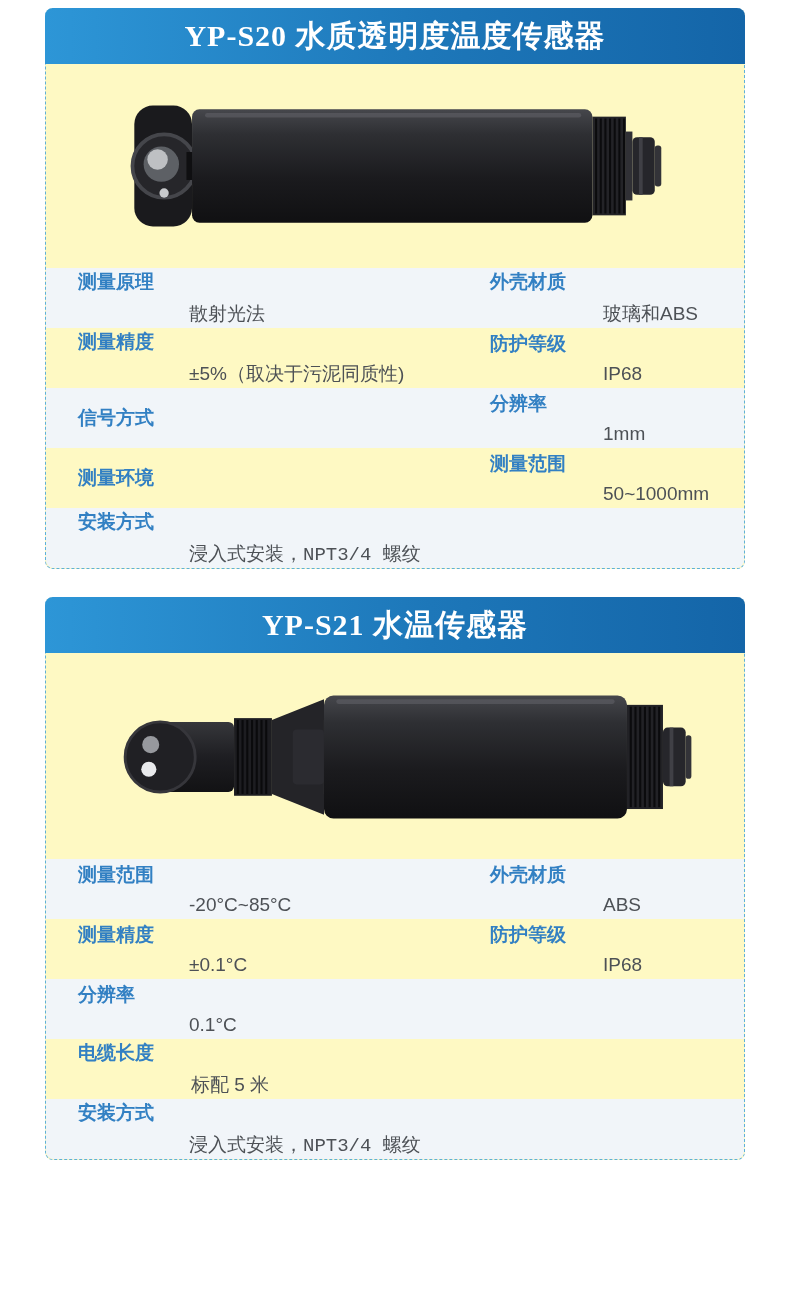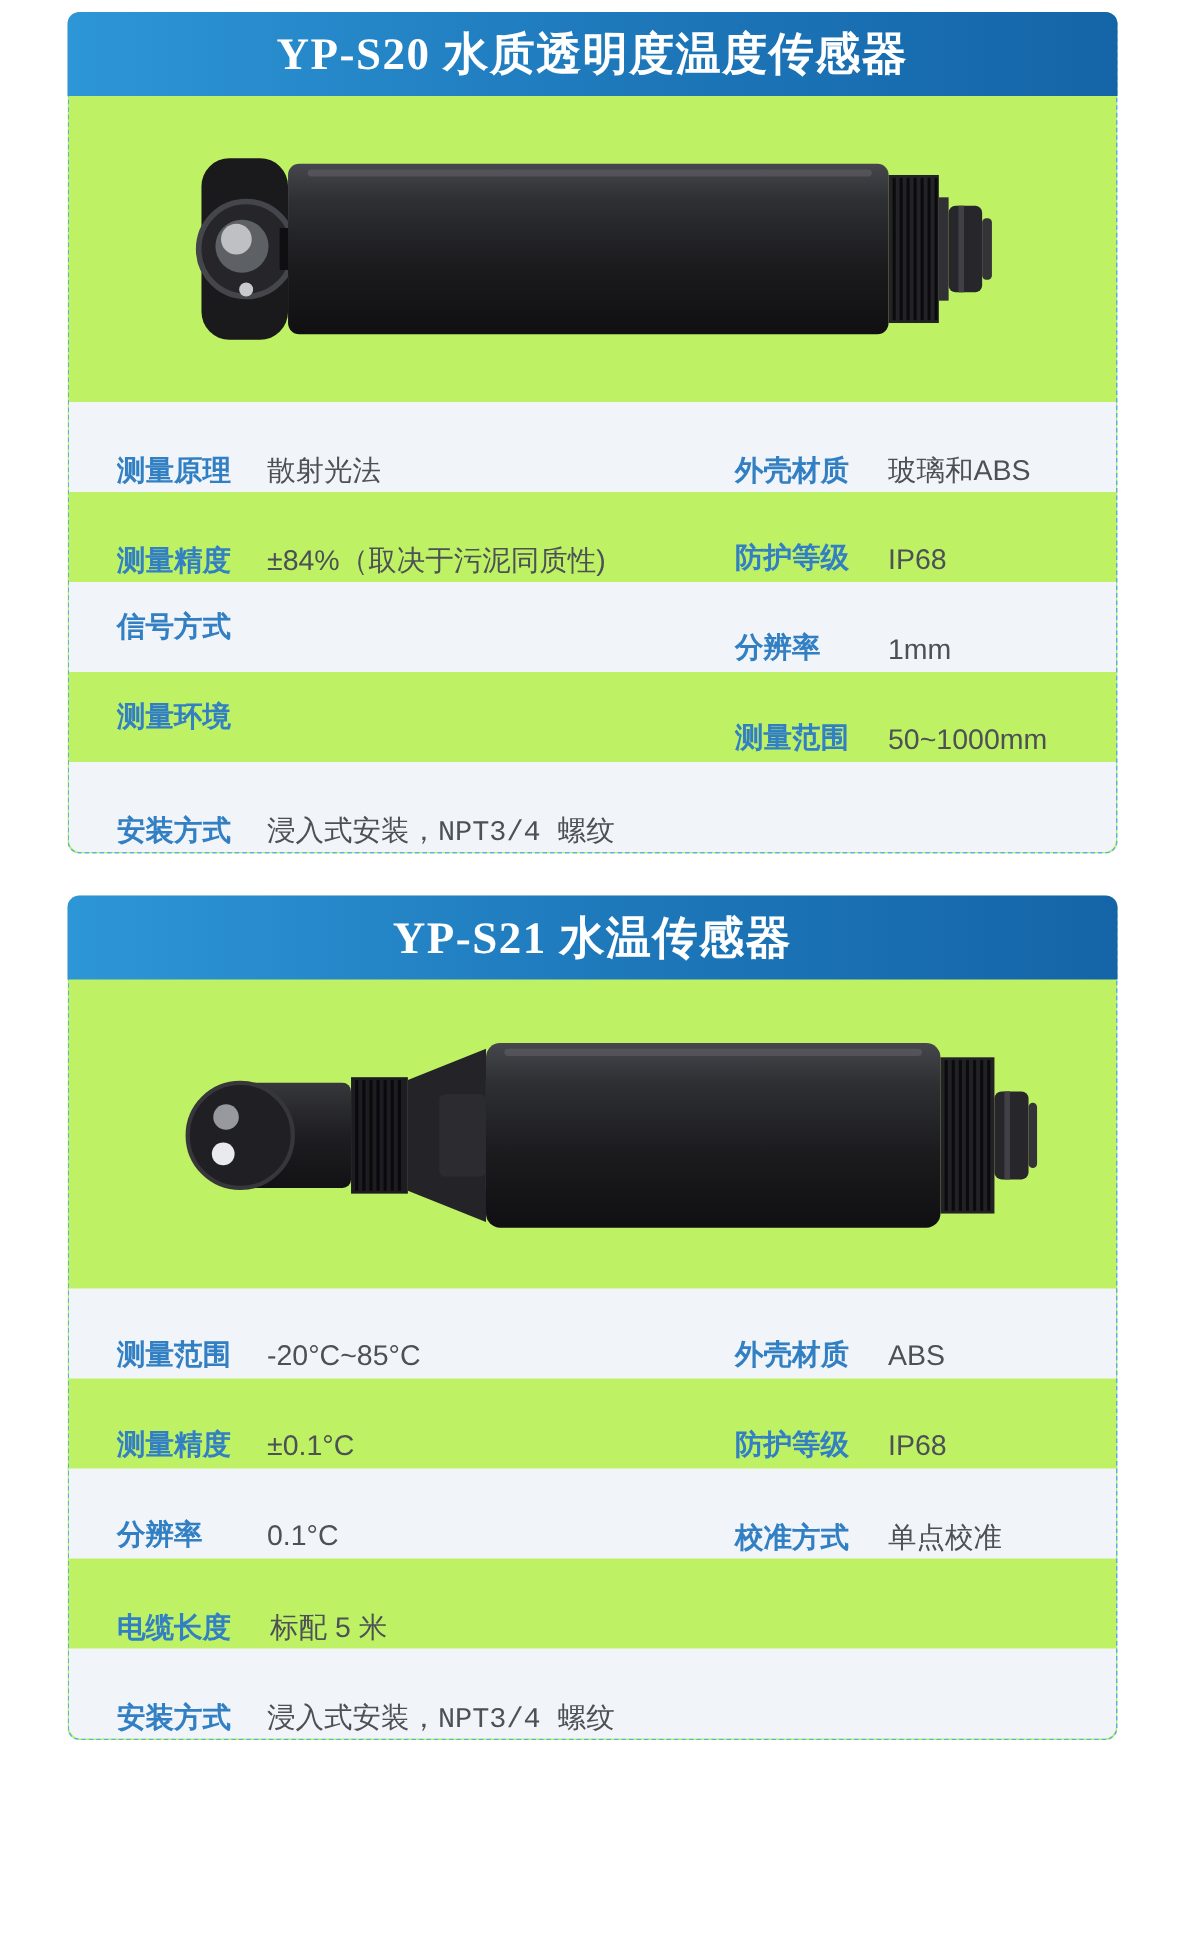--- a/index.html
+++ b/index.html
@@ -6,21 +6,21 @@
   body{
     width:790px;height:1290px;
     background:#ffffff;
     font-family:"Liberation Sans","DejaVu Sans",sans-serif;
     overflow:hidden;
   }
   .card{
     margin:0 45px;
     border:1px dashed #5fb0d8;
     border-radius:8px;
-    background:#bef264;
+    background:#fef9c3;
   }
   .card-1{margin-top:8px;}
   .card-2{margin-top:28px;}
   .card-header{
     height:56px;
     margin:-1px -1px 0;
     border-radius:8px 8px 0 0;
     background:linear-gradient(90deg,#2d96d7 0%,#1d77b9 55%,#1465a8 100%);
     display:flex;align-items:center;justify-content:center;
   }
@@ -37,21 +37,21 @@
     display:flex;align-items:center;justify-content:center;
   }
   .card-2 .product-image{height:206px;}
   .spec-row{
     display:flex;align-items:center;
     height:60px;
     padding-left:32px;
   }
   .spec-row:nth-child(odd){background:#f1f5f9;}
   .spec-row:last-child{border-radius:0 0 8px 8px;font-family:Liberation Mono, monospace;}
-  .cell{display:flex;align-items:flex-end;min-width:0;}
+  .cell{display:flex;align-items:flex-start;min-width:0;gap:11px;}
   .cell-left{flex:0 0 412px;}
   .cell-right{flex:1 1 auto;}
   .spec-label{
     flex:0 0 100px;
     font-size:19px;
     font-weight:700;
     color:#3280c3;
     white-space:nowrap;
   }
   .cell-right .spec-label{flex:0 0 102px;}
@@ -116,21 +116,21 @@
         <span class="spec-value">散射光法</span>
       </div>
       <div class="cell cell-right">
         <span class="spec-label">外壳材质</span>
         <span class="spec-value">玻璃和ABS</span>
       </div>
     </div>
     <div class="spec-row">
       <div class="cell cell-left">
         <span class="spec-label">测量精度</span>
-        <span class="spec-value">±84%（取决于污泥同质性)</span>
+        <span class="spec-value">±5%（取决于污泥同质性)</span>
       </div>
       <div class="cell cell-right">
         <span class="spec-label">防护等级</span>
         <span class="spec-value">IP68</span>
       </div>
     </div>
     <div class="spec-row">
       <div class="cell cell-left">
         <span class="spec-label">信号方式</span>
       </div>
@@ -237,24 +237,20 @@
       <div class="cell cell-right">
         <span class="spec-label">防护等级</span>
         <span class="spec-value">IP68</span>
       </div>
     </div>
     <div class="spec-row">
       <div class="cell cell-left">
         <span class="spec-label">分辨率</span>
         <span class="spec-value">0.1°C</span>
       </div>
-      <div class="cell cell-right">
-        <span class="spec-label">校准方式</span>
-        <span class="spec-value">单点校准</span>
-      </div>
     </div>
     <div class="spec-row">
       <div class="cell cell-right">
         <span class="spec-label">电缆长度</span>
         <span class="spec-value">标配 5 米</span>
       </div>
     </div>
     <div class="spec-row">
       <div class="cell cell-left">
         <span class="spec-label">安装方式</span>

